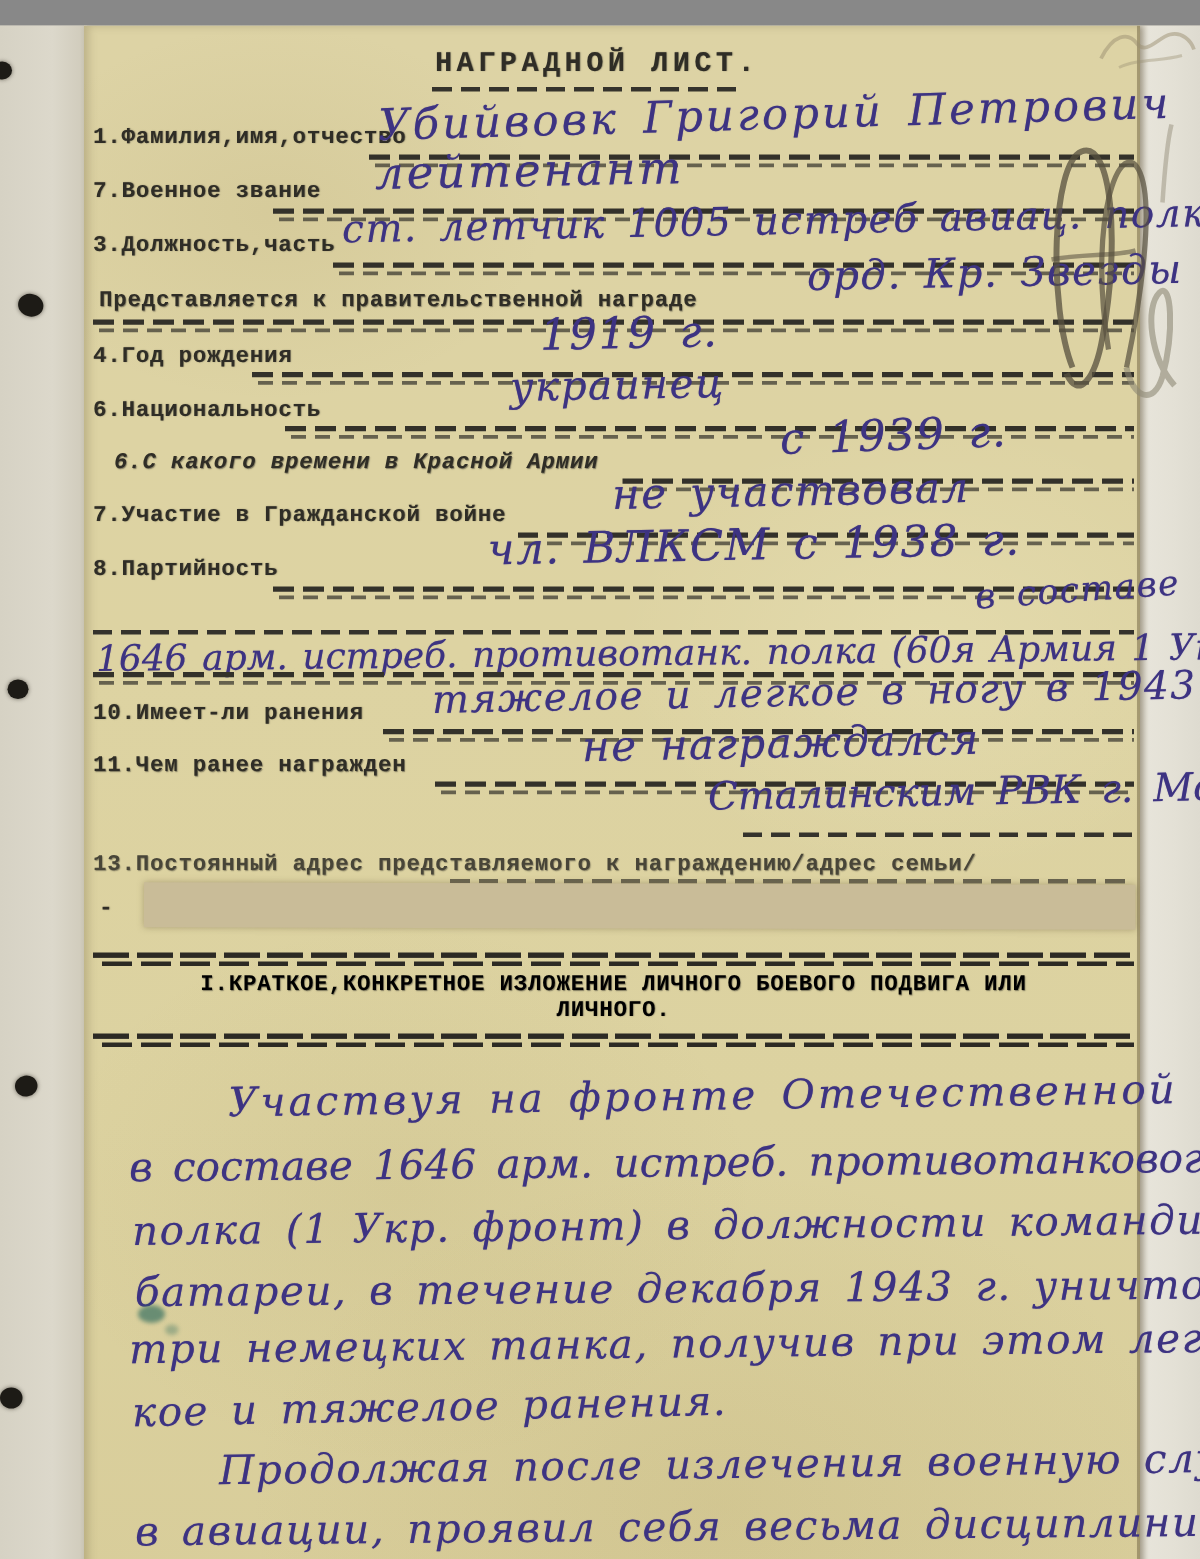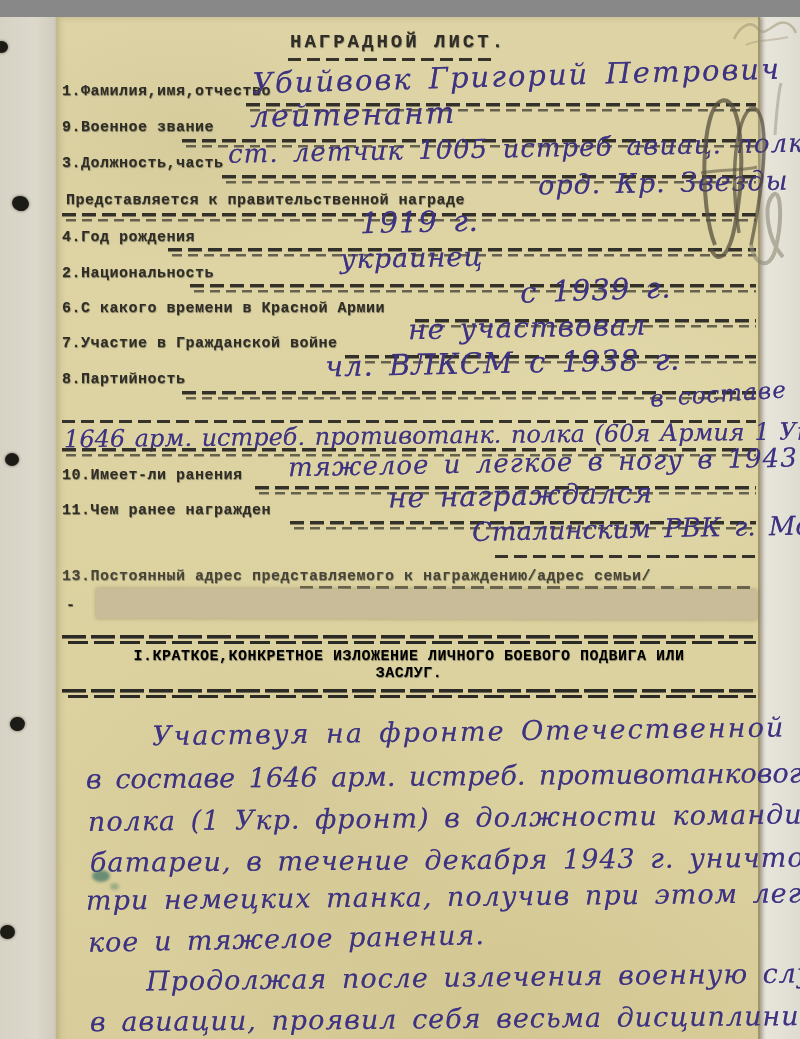--- a/index.html
+++ b/index.html
@@ -78,41 +78,41 @@
   <div class="hole" style="left:10px;top:700px;width:15px;height:14px;transform:rotate(-10deg);"></div>
   <div class="hole" style="left:0px;top:908px;width:15px;height:14px;"></div>
 
   <div class="typed" style="left:290px;top:14px;font-size:19px;letter-spacing:3px;">НАГРАДНОЙ ЛИСТ.</div>
   <div class="dsingle" style="left:288px;top:41px;width:206px;"></div>
 
   <div class="typed" style="left:62px;top:66px;">1.Фамилия,имя,отчество</div>
   <div class="hw" style="left:252px;top:42px;font-size:29px;letter-spacing:2px;transform:rotate(-1.6deg);">Убийвовк Григорий Петрович</div>
   <div class="dline" style="left:246px;top:86px;width:510px;"></div>
 
-  <div class="typed" style="left:62px;top:102px;">9.Военное звание</div>
+  <div class="typed" style="left:62px;top:102px;">7.Военное звание</div>
   <div class="hw" style="left:250px;top:80px;font-size:30px;letter-spacing:2px;">лейтенант</div>
   <div class="dline" style="left:182px;top:122px;width:574px;"></div>
 
   <div class="typed" style="left:62px;top:138px;">3.Должность,часть</div>
   <div class="hw" style="left:228px;top:116px;font-size:26px;">ст. летчик 1005 истреб авиац. полка</div>
   <div class="dline" style="left:222px;top:158px;width:534px;"></div>
 
   <div class="typed" style="left:66px;top:175px;">Представляется к правительственной награде</div>
   <div class="hw" style="left:538px;top:150px;font-size:27px;">орд. Кр. Звезды</div>
   <div class="dline" style="left:62px;top:196px;width:694px;"></div>
 
   <div class="typed" style="left:62px;top:212px;">4.Год рождения</div>
   <div class="hw" style="left:360px;top:188px;font-size:29px;">1919 г.</div>
   <div class="dline" style="left:168px;top:231px;width:588px;"></div>
 
-  <div class="typed" style="left:62px;top:248px;">2.Национальность</div>
+  <div class="typed" style="left:62px;top:248px;">6.Национальность</div>
   <div class="hw" style="left:340px;top:225px;font-size:27px;">украинец</div>
   <div class="dline" style="left:190px;top:267px;width:566px;"></div>
 
-  <div class="typed" style="left:62px;top:283px;">6.С какого времени в Красной Армии</div>
+  <div class="typed" style="left:76px;top:283px;font-style:italic;">6.С какого времени в Красной Армии</div>
   <div class="hw" style="left:520px;top:256px;font-size:29px;transform:rotate(-2deg);">с 1939 г.</div>
   <div class="dline" style="left:415px;top:302px;width:341px;"></div>
 
   <div class="typed" style="left:62px;top:318px;">7.Участие в Гражданской войне</div>
   <div class="hw" style="left:408px;top:294px;font-size:28px;">не участвовал</div>
   <div class="dline" style="left:345px;top:338px;width:411px;"></div>
 
   <div class="typed" style="left:62px;top:354px;">8.Партийность</div>
   <div class="hw" style="left:325px;top:329px;font-size:29px;">чл. ВЛКСМ с 1938 г.</div>
   <div class="dline" style="left:182px;top:374px;width:574px;"></div>
@@ -134,21 +134,21 @@
   <div class="dsingle" style="left:495px;top:538px;width:261px;"></div>
 
   <div class="typed faded" style="left:62px;top:551px;">13.Постоянный адрес представляемого к награждению/адрес семьи/</div>
   <div class="dsingle" style="left:300px;top:569px;width:456px;opacity:.7;"></div>
   <div class="typed" style="left:66px;top:580px;">-</div>
   <div class="redaction" style="left:96px;top:572px;width:661px;height:30px;"></div>
 
   <div class="drule" style="left:62px;top:618px;width:694px;"></div>
   <div class="heading-wrap">
     <span class="typed-c">I.КРАТКОЕ,КОНКРЕТНОЕ ИЗЛОЖЕНИЕ ЛИЧНОГО БОЕВОГО ПОДВИГА ИЛИ</span>
-    <span class="typed-c">ЗАСЛУГ.</span>
+    <span class="typed-c">ЛИЧНОГО.</span>
   </div>
   <div class="drule" style="left:62px;top:672px;width:694px;"></div>
 
   <div class="hw" style="left:152px;top:698px;letter-spacing:2px;transform:rotate(-.8deg);">Участвуя на фронте Отечественной войны</div>
   <div class="hw" style="left:86px;top:743px;letter-spacing:0;transform:rotate(-.5deg);">в составе 1646 арм. истреб. противотанкового арт.</div>
   <div class="hw" style="left:88px;top:785px;letter-spacing:1px;transform:rotate(-.6deg);">полка (1 Укр. фронт) в должности командира</div>
   <div class="hw" style="left:90px;top:827px;letter-spacing:1px;transform:rotate(-.4deg);">батареи, в течение декабря 1943 г. уничтожил</div>
   <div class="hw" style="left:86px;top:864px;letter-spacing:1px;transform:rotate(-.6deg);">три немецких танка, получив при этом лег-</div>
   <div class="hw" style="left:88px;top:906px;letter-spacing:1px;">кое и тяжелое ранения.</div>
   <div class="hw" style="left:146px;top:944px;letter-spacing:1px;transform:rotate(-.7deg);">Продолжая после излечения военную службу</div>

